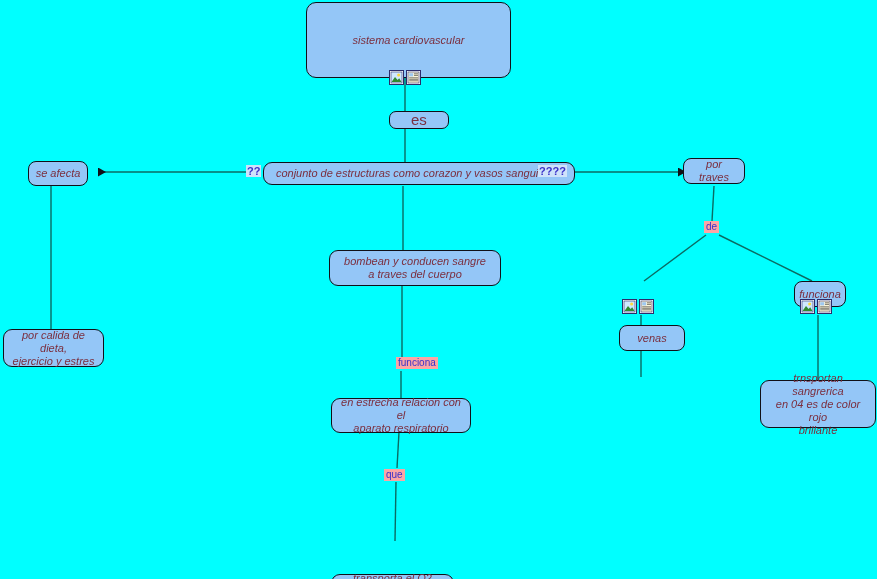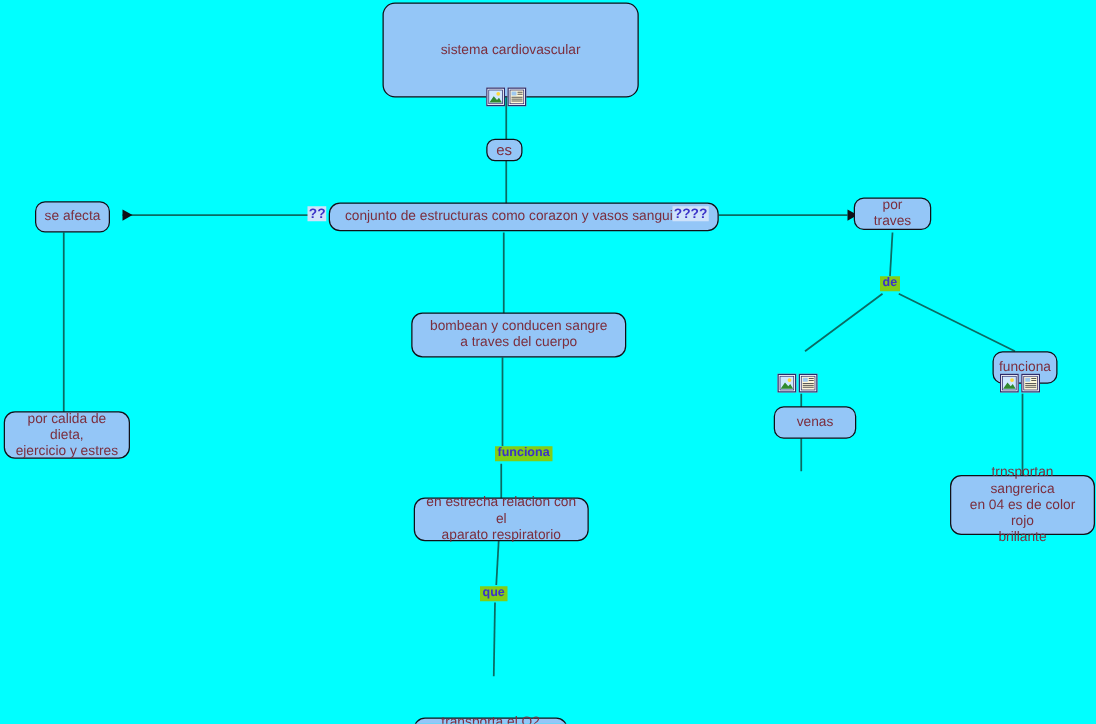--- a/index.html
+++ b/index.html
@@ -38,50 +38,51 @@
     color: #7b2e3e;
     font-size: 11px;
     line-height: 13px;
     text-align: center;
     display: flex;
     align-items: center;
     justify-content: center;
     padding: 8px 6px;
     white-space: pre-line;
     z-index: 3;
+    font-style: italic;
   }
   .node.small {
     border-radius: 8px;
     font-size: 11px;
   }
   .node.root {
     border-radius: 10px;
     font-size: 11px;
   }
 
   
   .linklabel {
     position: absolute;
-    background: #84cc16;
+    background: #fca5a5;
     color: #3b32c8;
     font-size: 10px;
     line-height: 12px;
-    font-weight: bold;
+    font-weight: normal;
     padding: 0 2px;
     white-space: nowrap;
     z-index: 4;
   }
   .linklabel.plainbox {
     background: #94c6f7;
     border: 1px solid #101018;
     border-radius: 7px;
     color: #7b2e3e;
     font-weight: normal;
-    padding: 2px 7px;
-    font-size: 12px;
+    padding: 2px 21px;
+    font-size: 15px;
   }
   .qlabel {
     position: absolute;
     background: #cfe2fa;
     color: #3b32c8;
     font-size: 11px;
     line-height: 12px;
     font-weight: bold;
     padding: 0 1px;
     white-space: nowrap;

